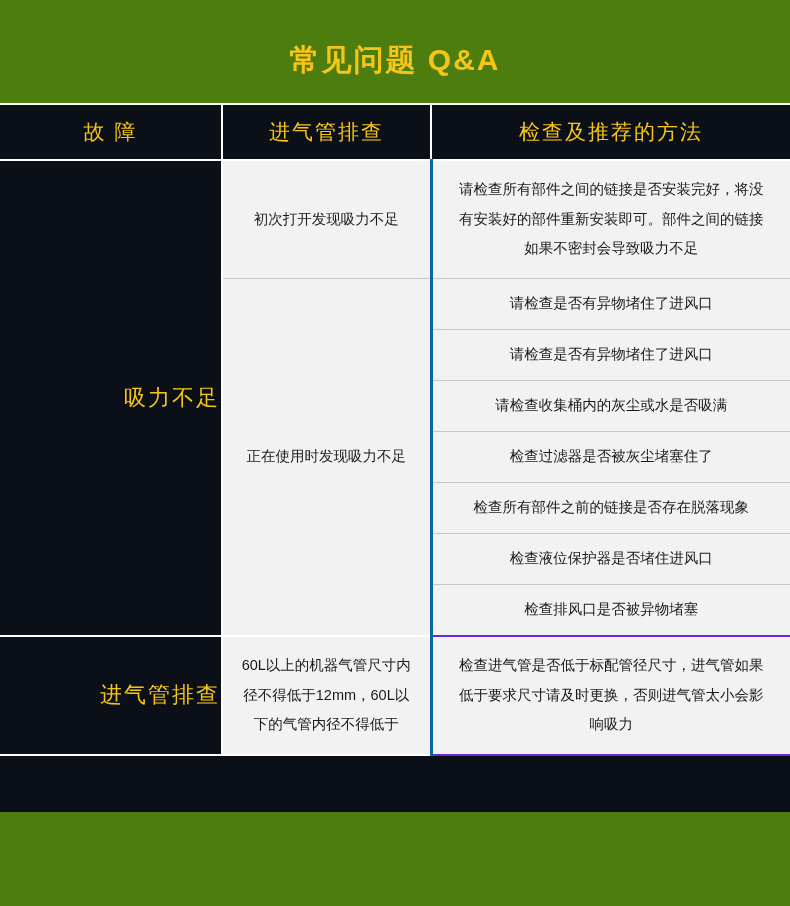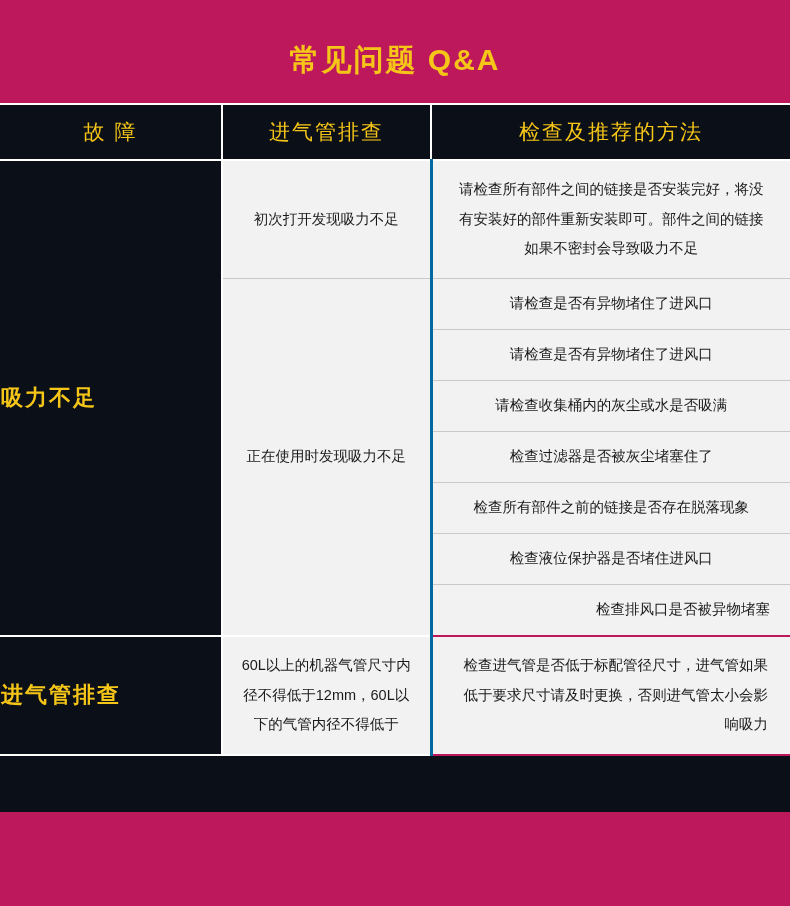--- a/index.html
+++ b/index.html
@@ -11,21 +11,21 @@
     width: 790px;
     height: 906px;
     font-family: "Liberation Sans", "DejaVu Sans", sans-serif;
     color: #ffffff;
     overflow: hidden;
   }
   .page {
     position: relative;
     width: 790px;
     height: 906px;
-    background: #be185d;
+    background: #4d7c0f;
     box-sizing: border-box;
   }
   .title {
     text-align: center;
     color: #f5c518;
     font-size: 30px;
     font-weight: bold;
     letter-spacing: 2px;
     padding-top: 40px;
     padding-bottom: 22px;
@@ -54,23 +54,23 @@
   .hrow th.sep {
     border-left: 2px solid #ffffff;
   }
 
   td.faultcell {
     border-right: 2px solid #ffffff;
     border-bottom: 2px solid #ffffff;
     background: #0b0f18;
     color: #f5c518;
     font-size: 22px;
-    font-weight: bold;
+    font-weight: normal;
     letter-spacing: 2px;
-    text-align: left;
+    text-align: right;
     vertical-align: middle;
   }
   td.symcell {
     background: #f2f2f2;
     color: #1a1a1a;
     font-size: 14.5px;
     line-height: 2.05;
     text-align: center;
     vertical-align: middle;
     padding: 10px 18px;
@@ -89,22 +89,21 @@
     text-align: center;
     vertical-align: middle;
     padding: 10px 20px;
     border-bottom: 1px solid #c9c9c9;
     margin-left: 16px;
   }
   td.actioncell.single {
     padding: 14px 22px;
   }
   td.actioncell.lastaction {
-    border-bottom: 2px solid #be185d;
-    text-align: right;
+    border-bottom: 2px solid #6d28d9;
   }
   td.actioncell.rowline {
     height: 30px;
   }
   .bottom-fill {
     height: 56px;
     background: #0b0f18;
   }
 </style>
 </head>

